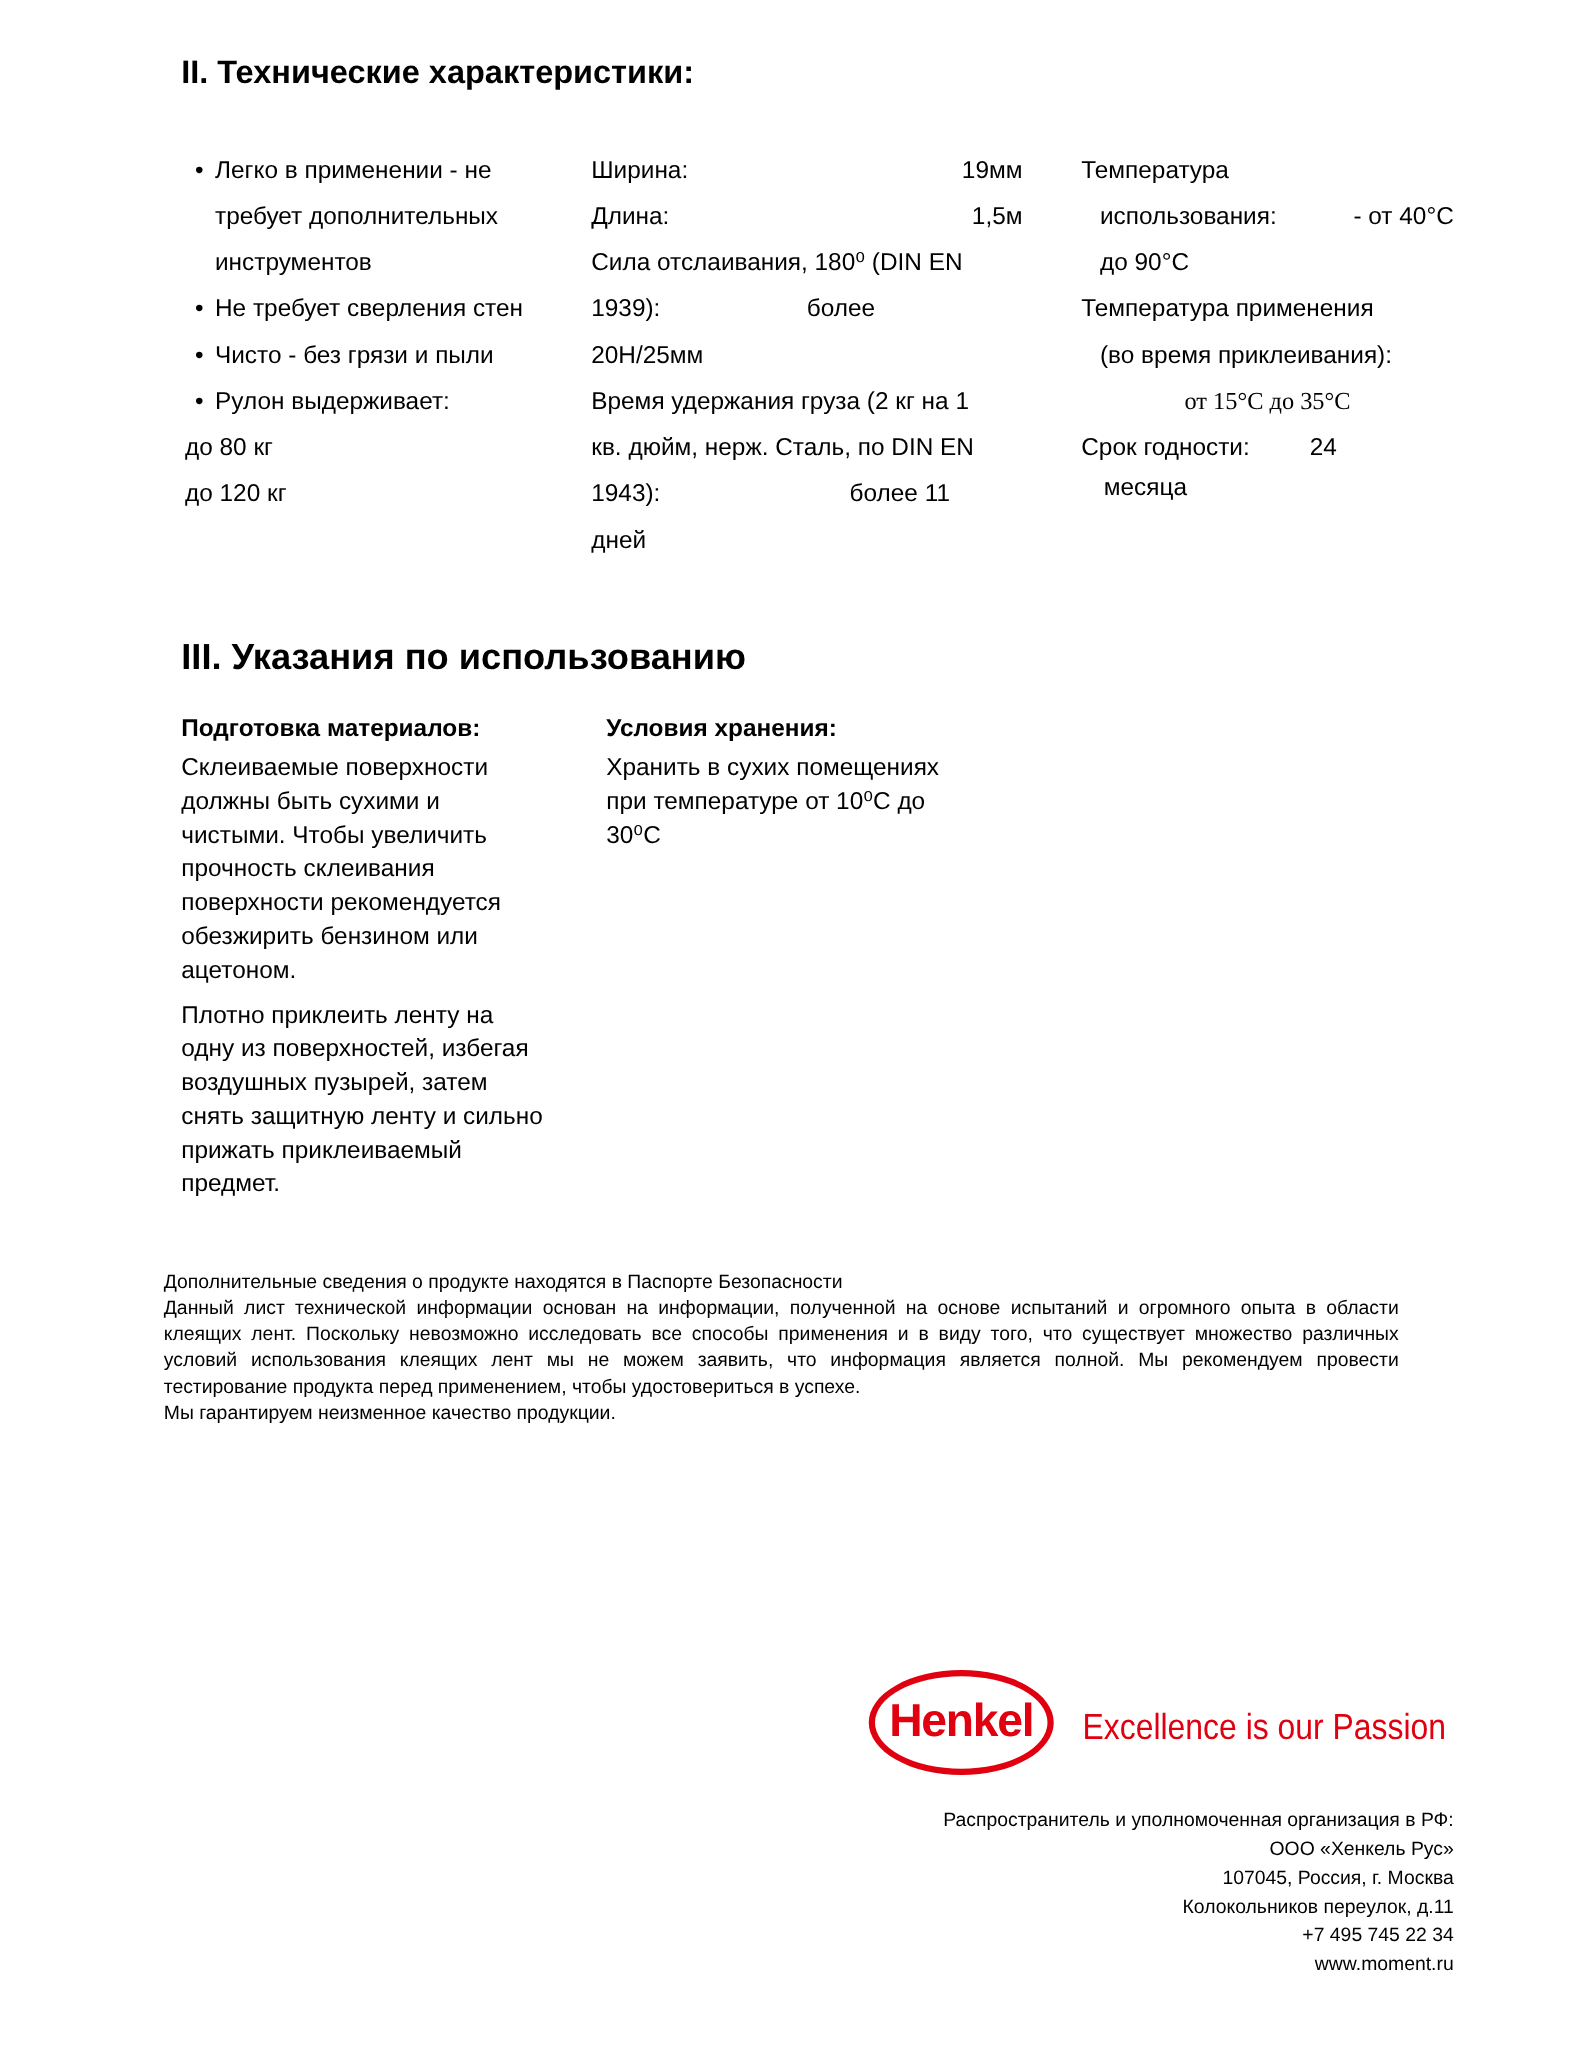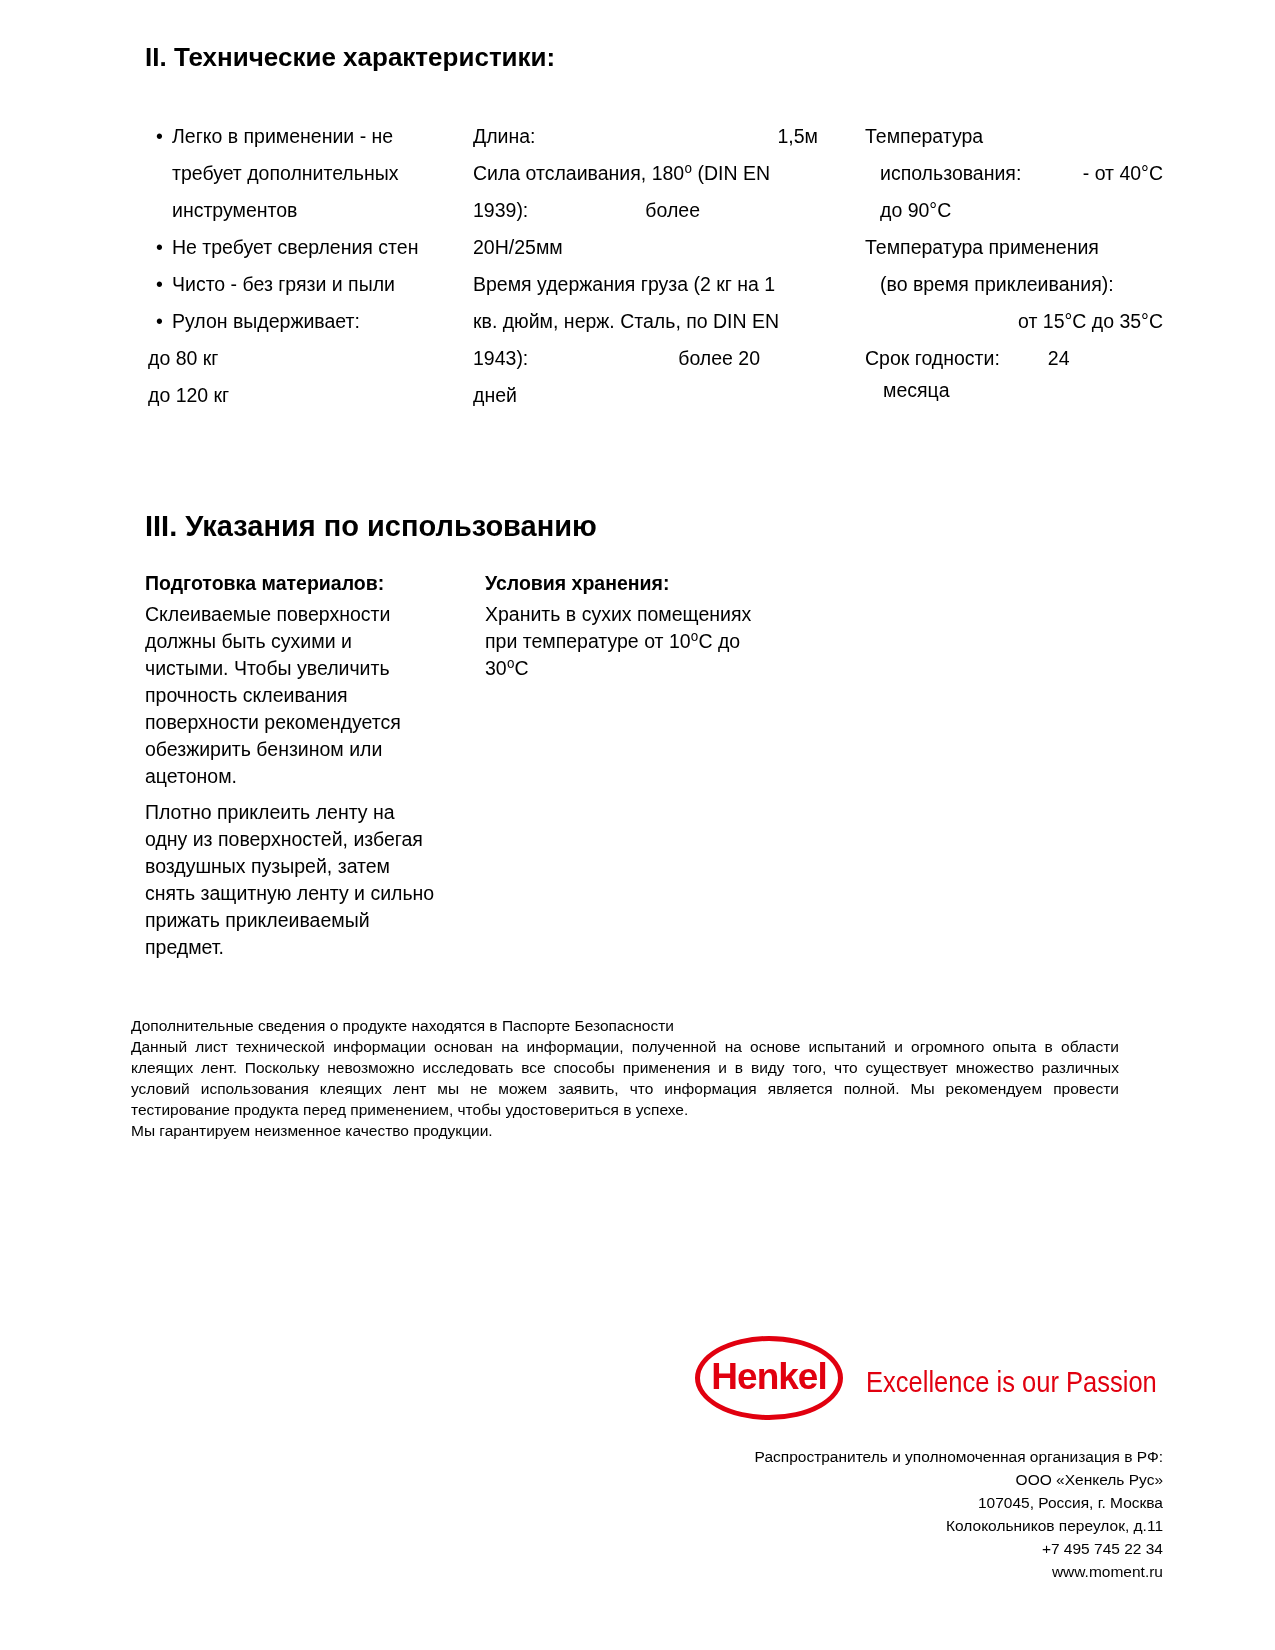--- a/index.html
+++ b/index.html
@@ -23,21 +23,21 @@
   
   .spec { font-size: 19.5px; line-height: 37px; }
   .ln { white-space: nowrap; }
   .flexln { display: flex; }
   .val { margin-left: auto; }
   .mr118 { margin-right: 118px; }
   .mr58  { margin-right: 58px; }
   .mr66  { margin-right: 66px; margin-left: 48px; }
   .ind15 { padding-left: 15px; }
   .ind18 { padding-left: 18px; }
-  .centerln { text-align: right; white-space: nowrap; }
+  .centerln { text-align: center; white-space: nowrap; font-family: Liberation Serif, serif; }
   .lh26 { line-height: 26px; }
 
   .benefit { display: flex; }
   .bullet { flex: 0 0 16px; width: 16px; margin-left: 8px; }
 
   
   .body-col { font-size: 19.5px; line-height: 27px; }
   .body-col p { margin: 0 0 9px 0; }
   .sub { font-weight: bold; margin-bottom: 4px; }
 
@@ -96,34 +96,38 @@
     <div class="benefit">
       <span class="bullet">•</span>
       <div class="ln">Рулон выдерживает:</div>
     </div>
     <div class="ln">до 80 кг</div>
     <div class="ln">до 120 кг</div>
   </div>
 
   <div class="abs spec" style="left:473px; top:118px; width:345px;">
     <div class="ln flexln">
+      <span>Ширина:</span>
+      <span class="val">19мм</span>
+    </div>
+    <div class="ln flexln">
       <span>Длина:</span>
       <span class="val">1,5м</span>
     </div>
     <div class="ln">Сила отслаивания, 180⁰ (DIN EN</div>
     <div class="ln flexln">
       <span>1939):</span>
       <span class="val mr118">более</span>
     </div>
     <div class="ln">20Н/25мм</div>
     <div class="ln">Время удержания груза (2 кг на 1</div>
     <div class="ln">кв. дюйм, нерж. Сталь, по DIN EN</div>
     <div class="ln flexln">
       <span>1943):</span>
-      <span class="val mr58">более 20</span>
+      <span class="val mr58">более 11</span>
     </div>
     <div class="ln">дней</div>
   </div>
 
   <div class="abs spec" style="left:865px; top:118px; width:298px;">
     <div class="ln">Температура</div>
     <div class="ln flexln ind15">
       <span>использования:</span>
       <span class="val">- от 40°С</span>
     </div>

